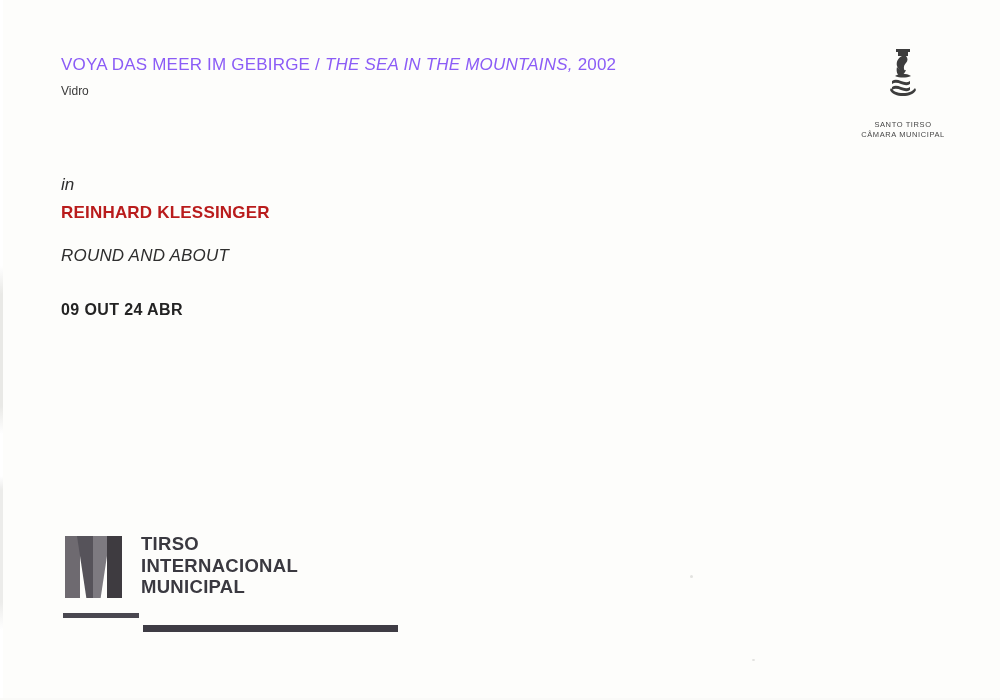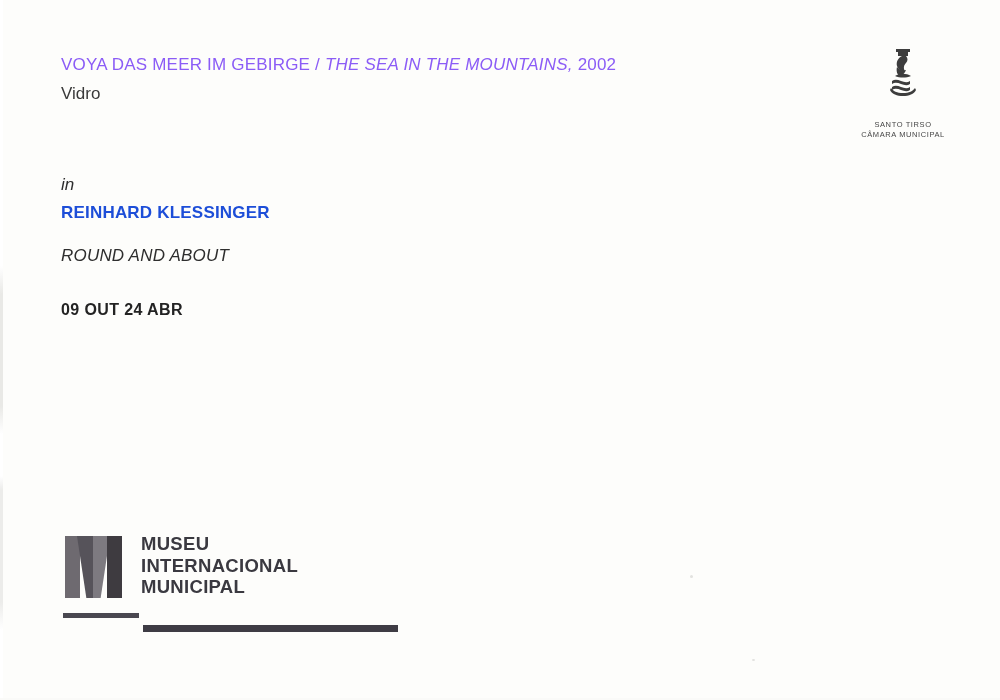--- a/index.html
+++ b/index.html
@@ -63,21 +63,21 @@
   }
   .artwork-title .trans {
     font-style: italic;
     font-weight: 400;
   }
   .artwork-title .year {
     font-weight: 400;
   }
   .artwork-material {
     margin-top: 9px;
-    font-size: 17px;
+    font-size: 12px;
     color: #3a3a3a;
     font-weight: 400;
   }
 
   
   .crest {
     position: absolute;
     right: 42px;
     top: 48px;
     width: 110px;
@@ -108,21 +108,21 @@
   .exh-in {
     font-size: 17px;
     font-style: italic;
     color: #2e2e2e;
     line-height: 1.5;
   }
   .exh-artist {
     font-size: 17px;
     font-weight: bold;
     letter-spacing: 0.2px;
-    color: #1d4ed8;
+    color: #b91c1c;
     line-height: 1.5;
     margin-top: 2px;
   }
   .exh-show {
     font-size: 17px;
     font-style: italic;
     letter-spacing: 0.2px;
     color: #2e2e2e;
     line-height: 1.5;
     margin-top: 18px;
@@ -257,20 +257,20 @@
 
 <div class="museum-logo">
   <div class="logo-row">
     <div class="logo-mark">
       <div class="bar-l"></div>
       <div class="diag-l"></div>
       <div class="diag-r"></div>
       <div class="bar-r"></div>
     </div>
     <div class="logo-words">
-      <div>MUSEU</div>
+      <div>TIRSO</div>
       <div>INTERNACIONAL</div>
       <div>MUNICIPAL</div>
     </div>
   </div>
   <div class="logo-rule-short"></div>
   <div class="logo-rule-long"></div>
 </div>
 
 </body></html>

